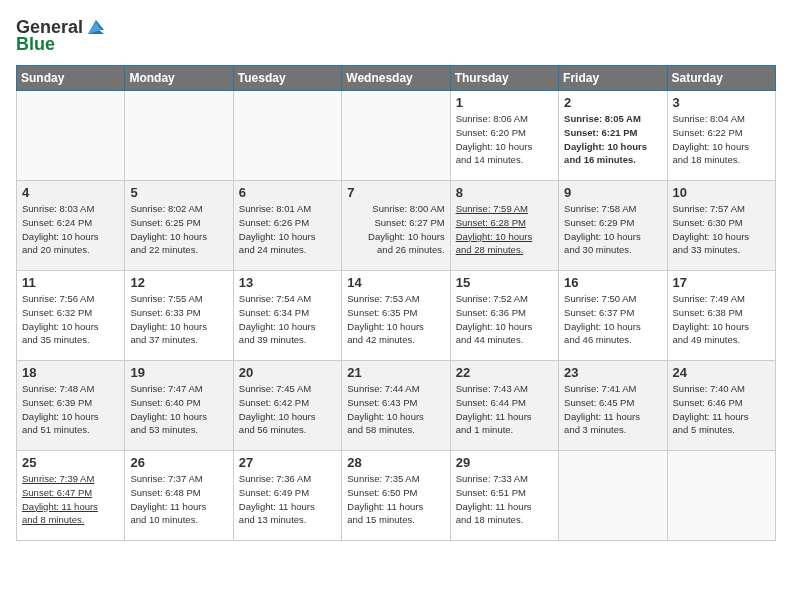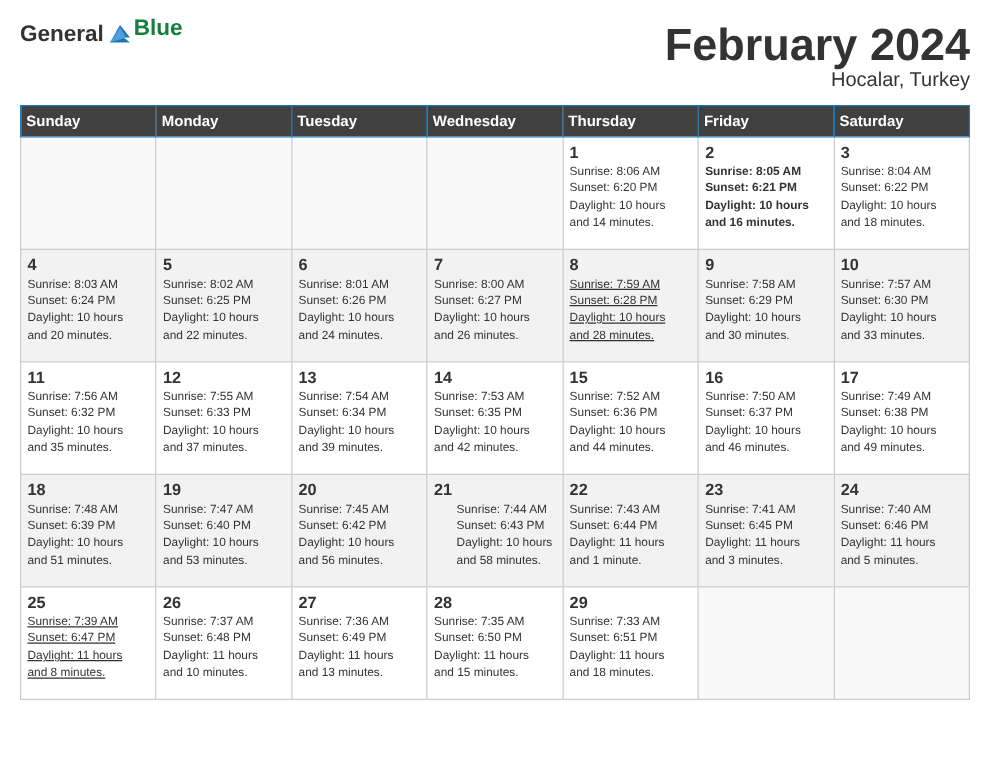--- a/index.html
+++ b/index.html
@@ -48,21 +48,21 @@
     .cal-subtitle {
       font-size: 16px;
       color: #333;
     }
     table {
       width: 100%;
       border-collapse: collapse;
       table-layout: fixed;
     }
     th {
-      background: #404040;
+      background: #737373;
       color: #fff;
       font-size: 12px;
       font-weight: bold;
       padding: 5px 4px;
       text-align: left;
       border: 1px solid #2176ae;
     }
     td {
       border: 1px solid #ccc;
       vertical-align: top;
@@ -96,34 +96,30 @@
     }
     td.empty {
       background: #f9f9f9 !important;
     }
   </style>
 </head>
 <body>
 
 <div class="header">
   <div class="logo">
-    <div style="display:flex;flex-direction:row;align-items:flex-start;">
+    <div style="display:flex;flex-direction:column;align-items:flex-start;">
       <div style="display:flex;align-items:center;">
         <span class="logo-text-general">General</span>
         <svg class="logo-icon" viewBox="0 0 22 22" xmlns="http://www.w3.org/2000/svg">
           <polygon points="3,18 11,4 19,14 14,14 19,18" fill="#2176ae"></polygon>
           <polygon points="3,18 11,6 16,14" fill="#4aa0e0"></polygon>
         </svg>
       </div>
       <span class="logo-text-blue" style="margin-top:-4px;">Blue</span>
     </div>
-  </div>
-  <div class="title-block">
-    <div class="cal-title">February 2024</div>
-    <div class="cal-subtitle">Hocalar, Turkey</div>
   </div>
 </div>
 
 <table>
   <thead>
     <tr>
       <th>Sunday</th>
       <th>Monday</th>
       <th>Tuesday</th>
       <th>Wednesday</th>
@@ -177,21 +173,21 @@
         </td>
         <td>
           <span class="day-num">6</span>
           <div class="day-info" style="white-space: pre-line;">Sunrise: 8:01 AM
 Sunset: 6:26 PM
 Daylight: 10 hours
 and 24 minutes.</div>
         </td>
         <td>
           <span class="day-num">7</span>
-          <div class="day-info" style="white-space: pre-line;">Sunrise: 8:00 AM
+          <div class="day-info" style="white-space: pre-line; text-align: right;">Sunrise: 8:00 AM
 Sunset: 6:27 PM
 Daylight: 10 hours
 and 26 minutes.</div>
         </td>
         <td>
           <span class="day-num">8</span>
           <div class="day-info" style="white-space: pre-line; text-decoration: underline;">Sunrise: 7:59 AM
 Sunset: 6:28 PM
 Daylight: 10 hours
 and 28 minutes.</div>
@@ -279,21 +275,21 @@
         </td>
         <td>
           <span class="day-num">20</span>
           <div class="day-info" style="white-space: pre-line;">Sunrise: 7:45 AM
 Sunset: 6:42 PM
 Daylight: 10 hours
 and 56 minutes.</div>
         </td>
         <td>
           <span class="day-num">21</span>
-          <div class="day-info" style="white-space: pre-line; margin-left: 18px;">Sunrise: 7:44 AM
+          <div class="day-info" style="white-space: pre-line;">Sunrise: 7:44 AM
 Sunset: 6:43 PM
 Daylight: 10 hours
 and 58 minutes.</div>
         </td>
         <td>
           <span class="day-num">22</span>
           <div class="day-info" style="white-space: pre-line;">Sunrise: 7:43 AM
 Sunset: 6:44 PM
 Daylight: 11 hours
 and 1 minute.</div>

